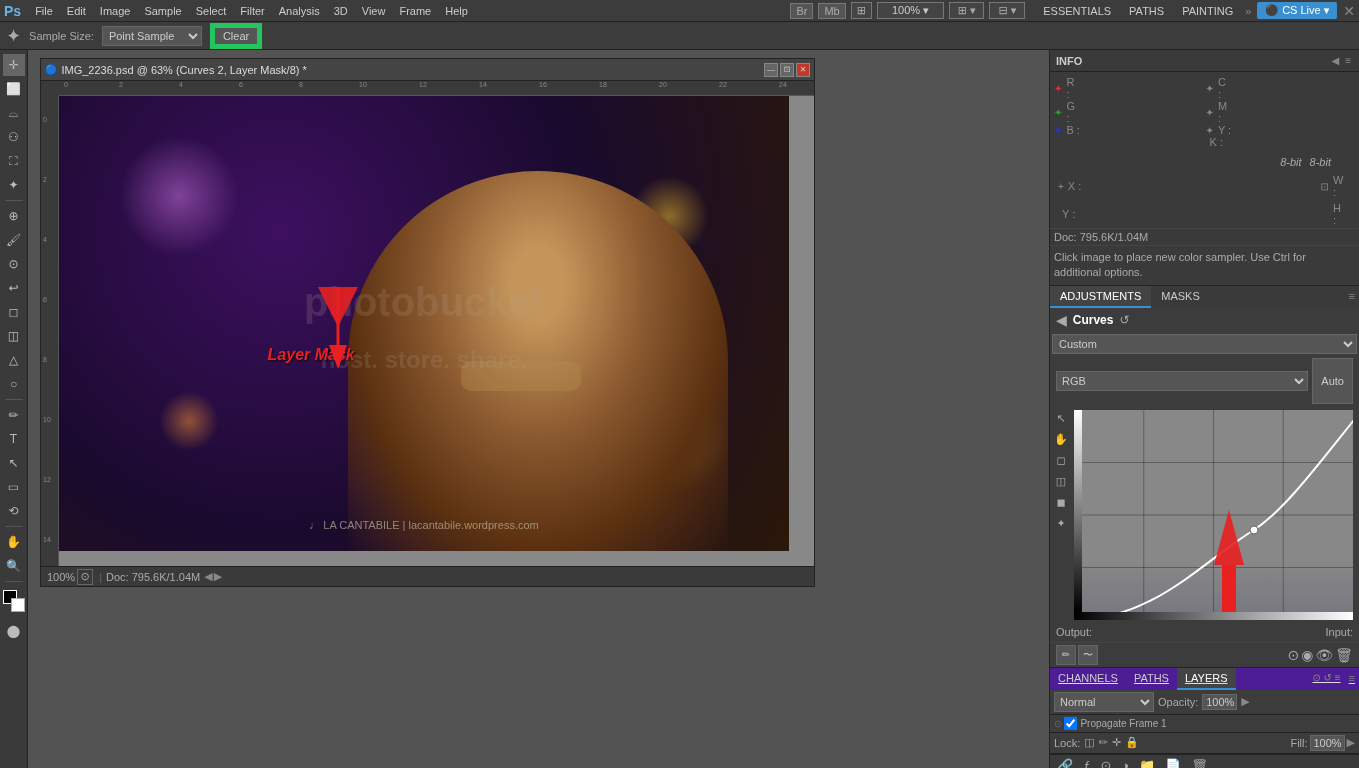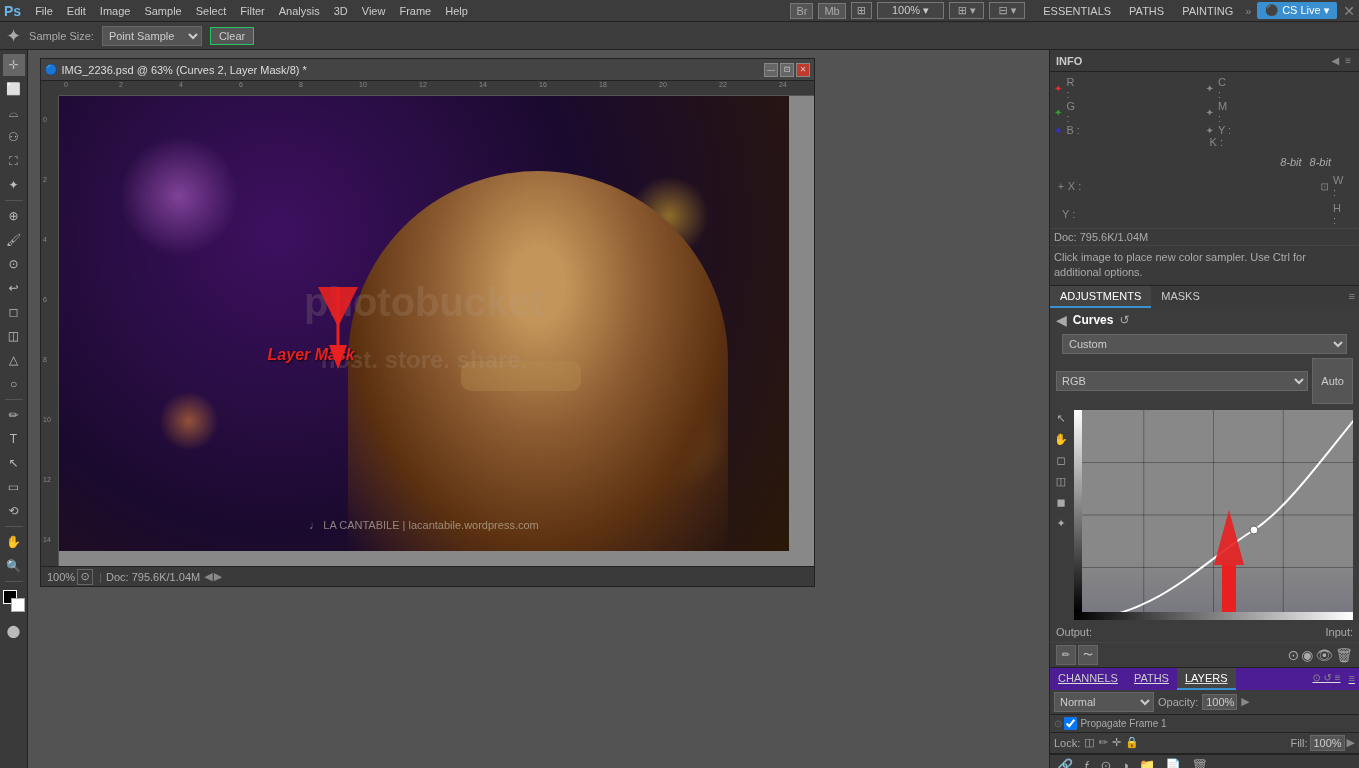--- a/index.html
+++ b/index.html
@@ -9,21 +9,21 @@
     .menu-bar { display: flex; align-items: center; background: #3c3c3c; height: 22px; border-bottom: 1px solid #222; padding: 0 4px; gap: 2px; }
     .ps-logo { color: #6ab4e8; font-weight: bold; font-size: 14px; margin-right: 6px; }
     .menu-item { padding: 2px 6px; color: #ccc; cursor: pointer; font-size: 11px; }
     .menu-spacer { flex: 1; }
     .workspace-btn { padding: 2px 8px; color: #ccc; font-size: 11px; cursor: pointer; }
     .cs-live { background: #3a8fd0; color: #fff; padding: 2px 8px; border-radius: 2px; font-size: 11px; margin-left: 4px; }
 
     
     .options-bar { display: flex; align-items: center; background: #3c3c3c; height: 28px; border-bottom: 1px solid #222; padding: 0 6px; gap: 8px; }
     .options-bar select { background: #555; color: #ccc; border: 1px solid #666; font-size: 11px; padding: 1px 2px; height: 20px; }
-    .options-bar button { background: #555; color: #ccc; border: 1px solid #22c55e; font-size: 11px; padding: 2px 8px; cursor: pointer; }
+    .options-bar button { background: #555; color: #ccc; border: 5px solid #22c55e; font-size: 11px; padding: 2px 8px; cursor: pointer; }
 
     
     .main-layout { display: flex; height: calc(768px - 50px); }
 
     
     .left-toolbar { width: 28px; background: #3a3a3a; border-right: 1px solid #222; display: flex; flex-direction: column; align-items: center; padding: 4px 0; gap: 2px; flex-shrink: 0; }
     .tool-btn { width: 22px; height: 22px; display: flex; align-items: center; justify-content: center; cursor: pointer; color: #bbb; font-size: 12px; }
     .tool-btn.active { background: #666; }
     .tool-separator { width: 18px; height: 1px; background: #555; margin: 2px 0; }
     .color-boxes { width: 22px; height: 22px; position: relative; margin-top: 4px; }
@@ -62,21 +62,21 @@
     .info-hint { padding: 4px; font-size: 11px; color: #aaa; border-top: 1px solid #444; line-height: 1.4; }
 
     
     .adj-panel { border-bottom: 1px solid #222; }
     .adj-tabs { display: flex; background: #3a3a3a; }
     .adj-tab { padding: 4px 10px; font-size: 11px; color: #ccc; cursor: pointer; border-bottom: 2px solid transparent; }
     .adj-tab.active { color: #fff; border-bottom: 2px solid #3a8fd0; background: #444; }
     .adj-content { background: #3c3c3c; }
     .adj-header { display: flex; align-items: center; padding: 4px 6px; gap: 6px; }
     .adj-name { font-size: 12px; color: #fff; font-weight: bold; }
-    .adj-preset-row { display: flex; align-items: center; padding: 2px 12px; gap: 4px; }
+    .adj-preset-row { display: flex; align-items: center; padding: 2px 2px; gap: 4px; }
     .adj-preset-select { flex: 1; background: #555; color: #ccc; border: 1px solid #666; font-size: 11px; padding: 2px; height: 20px; }
     .curves-controls { display: flex; align-items: center; padding: 2px 6px; gap: 4px; }
     .channel-select { background: #555; color: #ccc; border: 1px solid #666; font-size: 11px; padding: 1px; height: 20px; flex: 1; }
     .auto-btn { background: #555; color: #ccc; border: 1px solid #666; font-size: 11px; padding: 16px 8px; cursor: pointer; }
     .adj-output-input { display: flex; justify-content: space-between; padding: 2px 6px; font-size: 11px; color: #aaa; }
     .adj-tools { display: flex; align-items: center; padding: 2px 6px; gap: 2px; border-top: 1px solid #444; margin-top: 2px; }
     .adj-tool-btn { width: 20px; height: 20px; background: #555; border: 1px solid #666; color: #ccc; font-size: 10px; cursor: pointer; display: flex; align-items: center; justify-content: center; }
     .curves-icon-btn { width: 18px; height: 18px; color: #aaa; font-size: 11px; cursor: pointer; display: flex; align-items: center; justify-content: center; }
 
     

